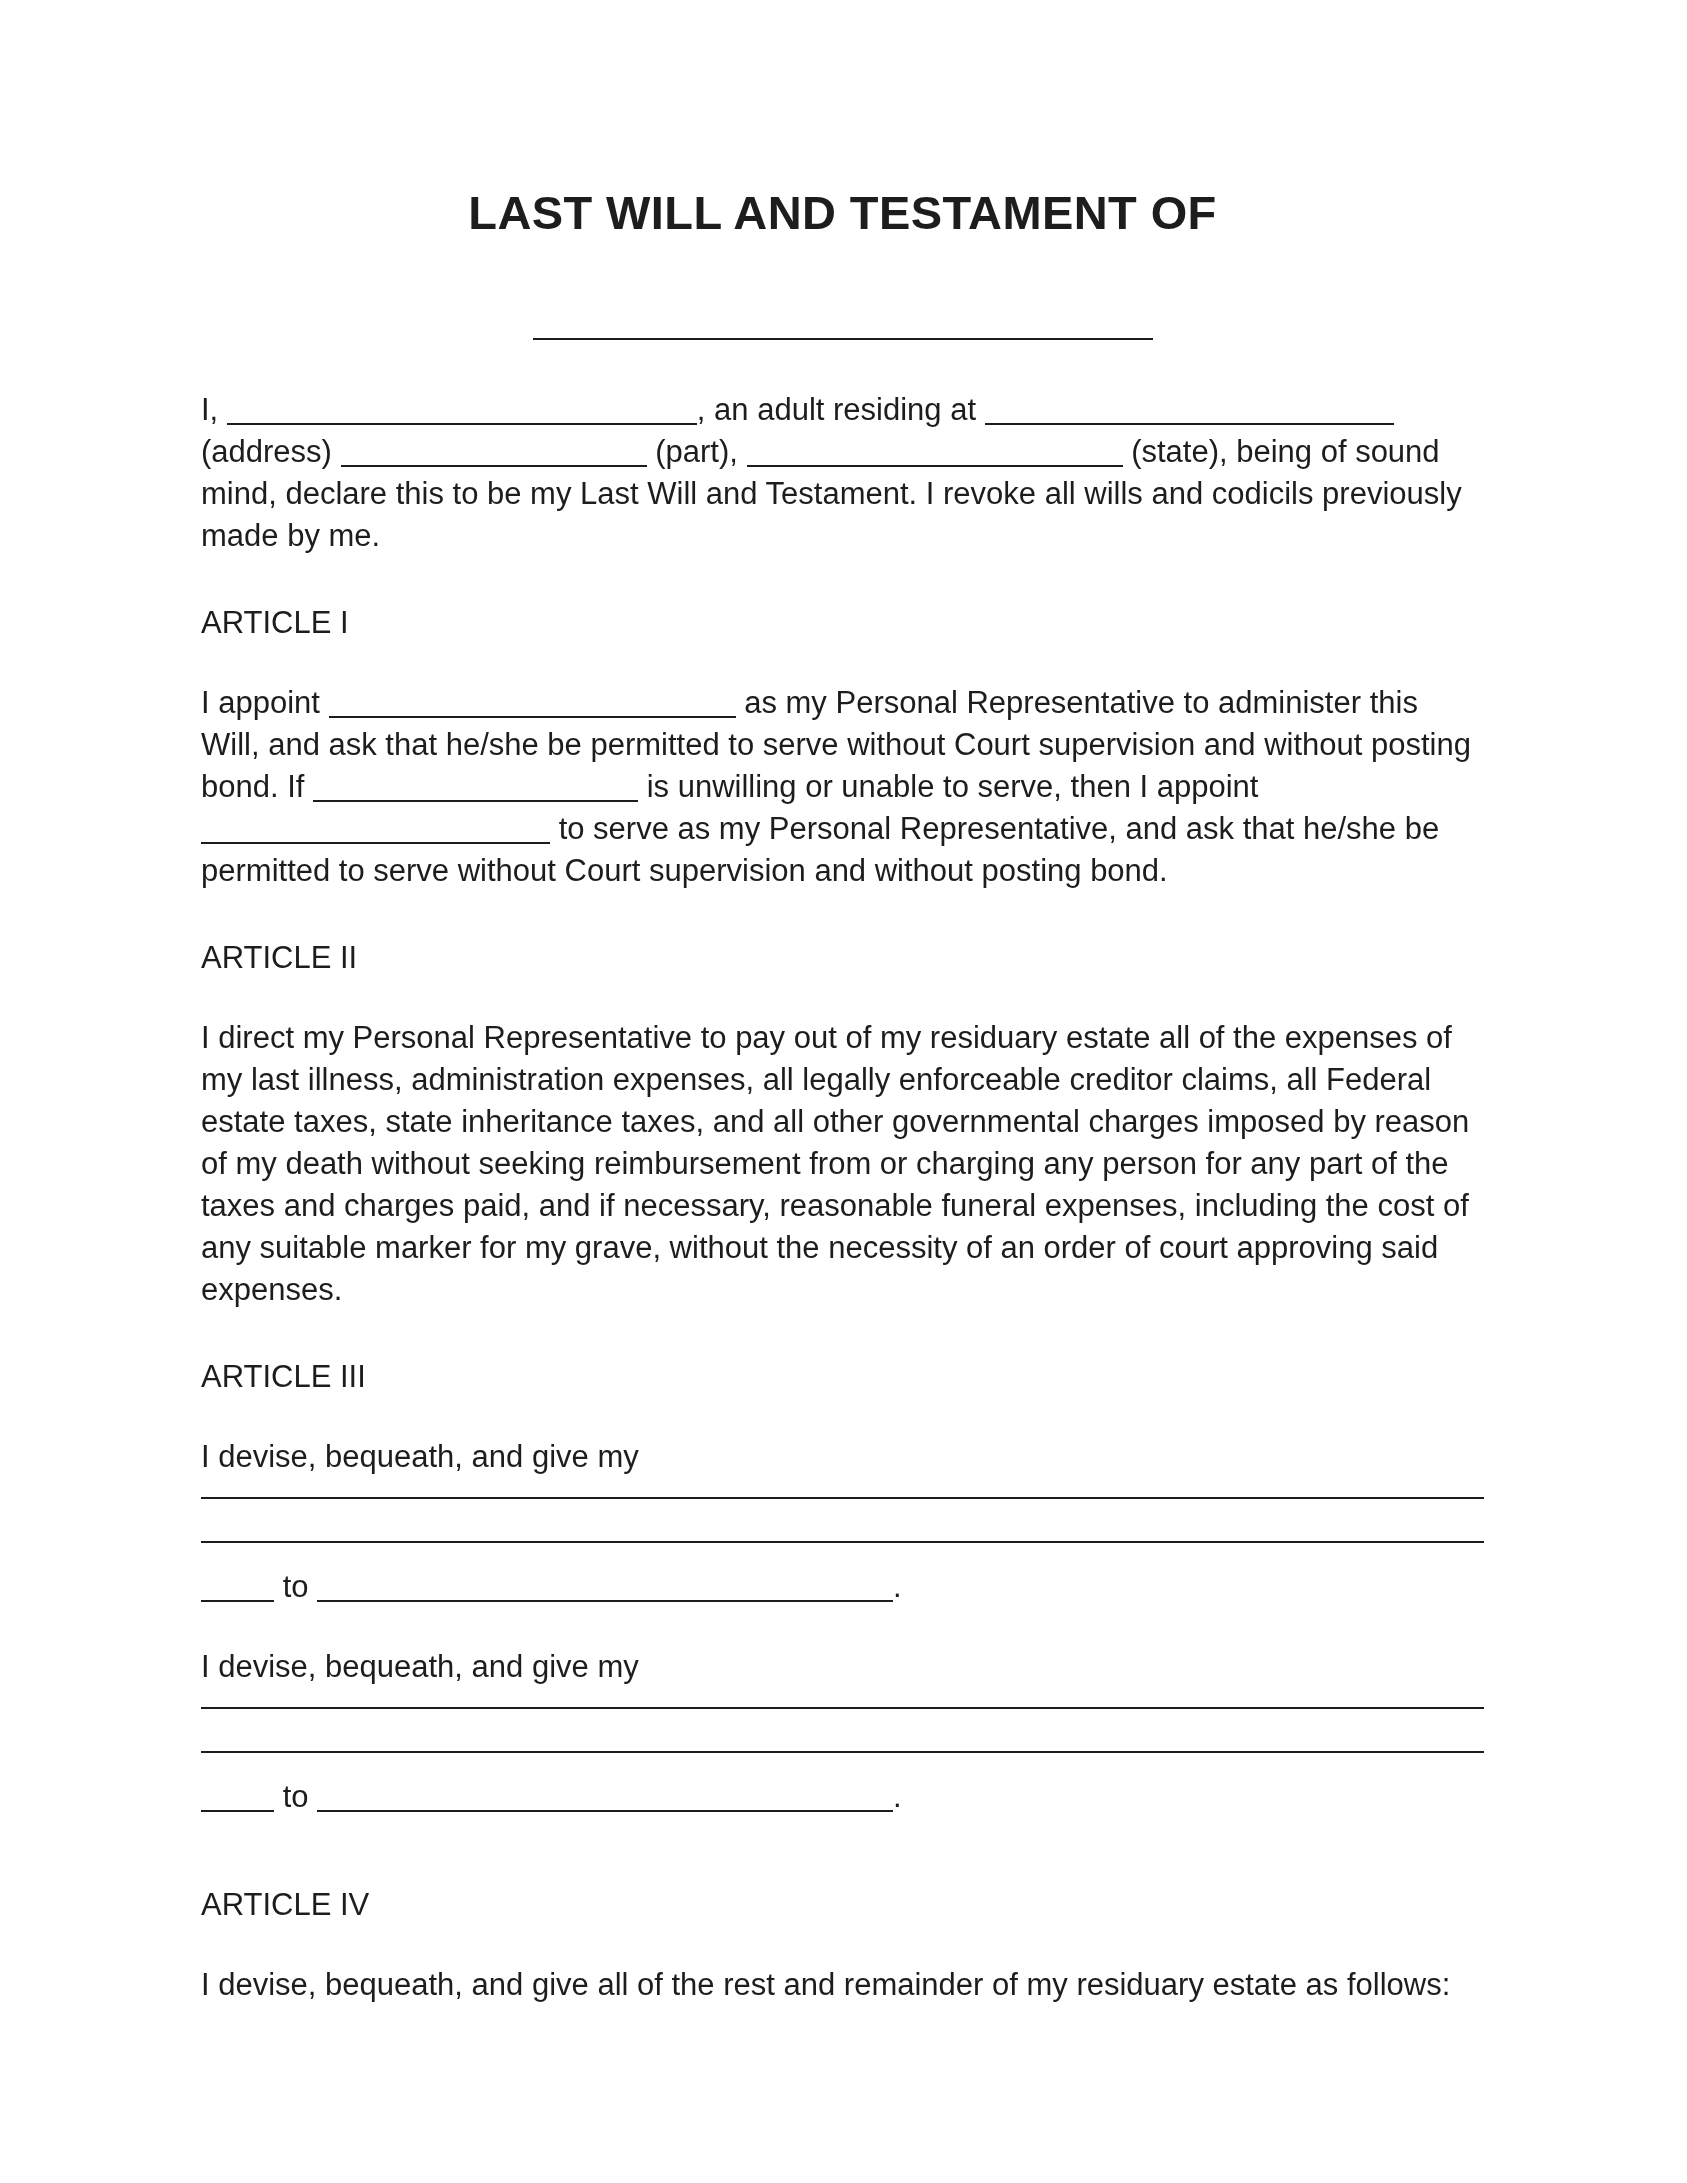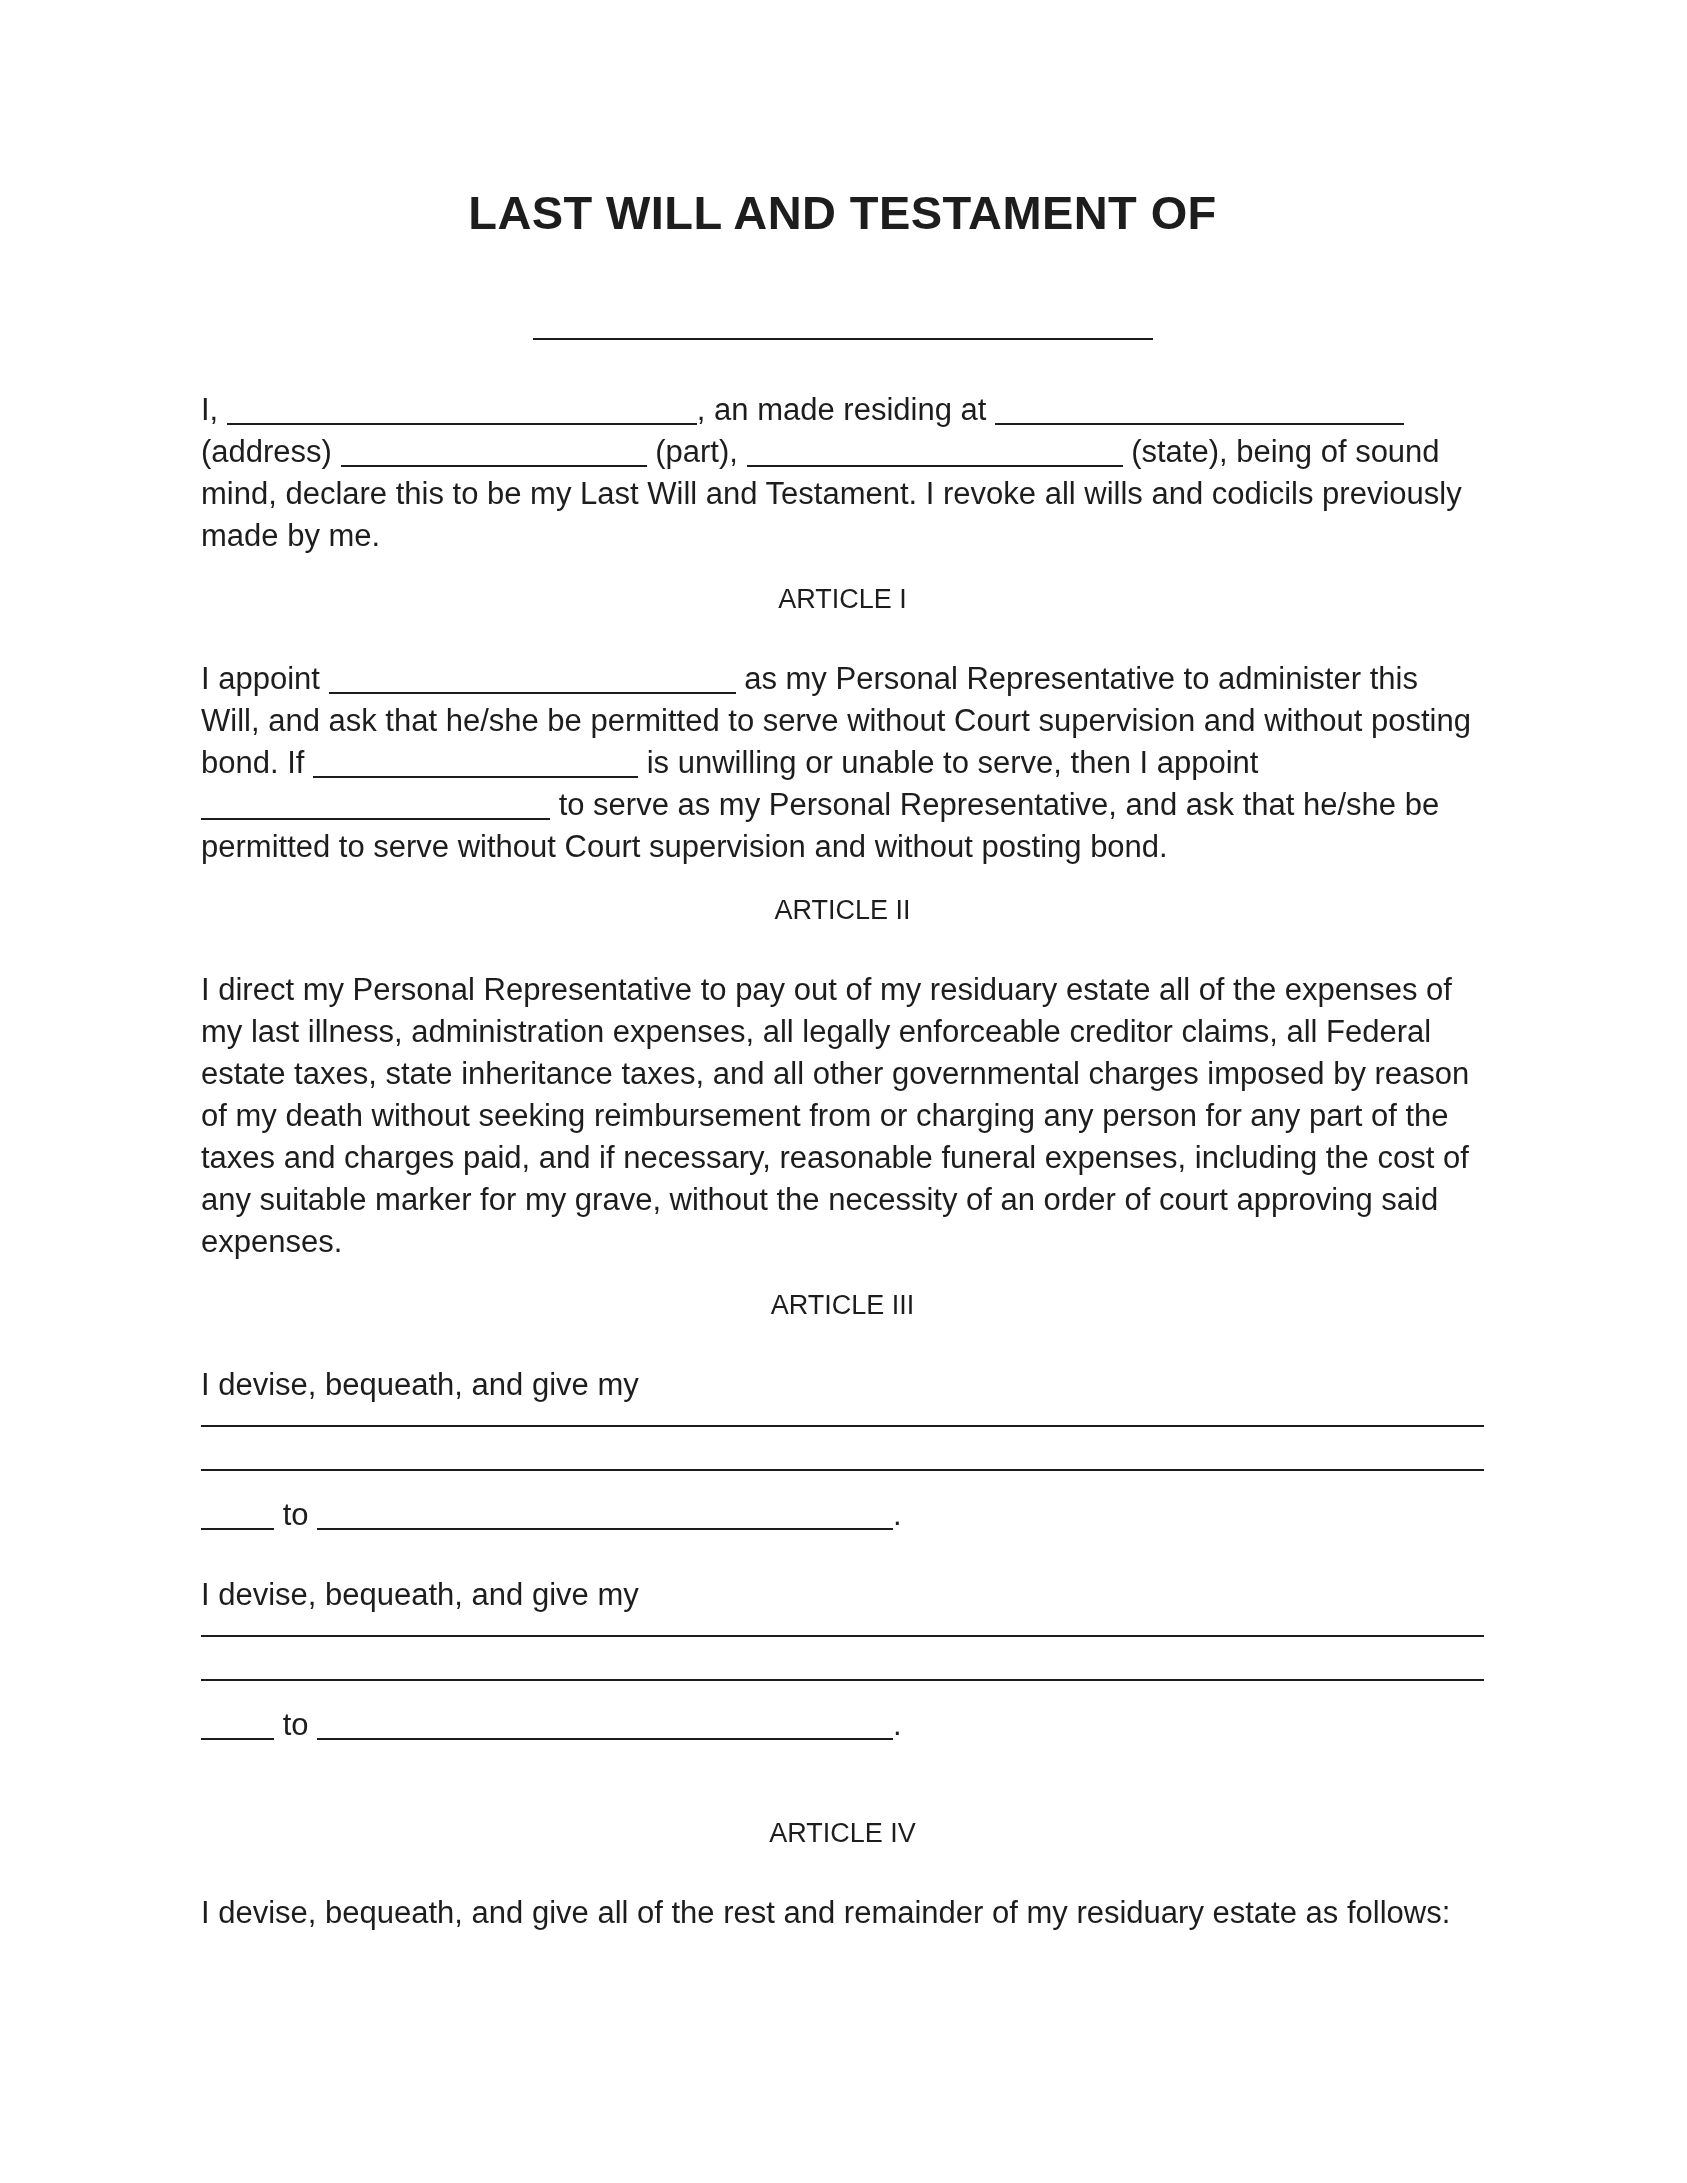--- a/index.html
+++ b/index.html
@@ -37,25 +37,25 @@
     margin: 5.2px 0 0 0;
   }
   .body-text {
     font-size: 31px;
     line-height: 42px;
     margin: 0;
     text-align: left;
   }
   .intro-para { margin-top: 49px; }
   .article-heading {
-    font-size: 27px;
+    font-size: 31px;
     font-weight: normal;
     line-height: 42px;
-    text-align: center;
-    margin: 21px 0 38px 0;
+    text-align: left;
+    margin: 45px 0 38px 0;
   }
   .blank {
     display: inline-block;
     border-bottom: 2.6px solid #1d1d1d;
     height: 26px;
     vertical-align: -5.2px;
   }
   .rule {
     border-bottom: 2.6px solid #1d1d1d;
     height: 0;
@@ -71,21 +71,21 @@
 <body>
 
 <div class="page">
 
   <h1 class="doc-title">LAST WILL AND TESTAMENT OF</h1>
 
   <div class="name-line"></div>
 
   <p class="body-text intro-para">
     <span>I,</span>
-    <span class="blank" style="width:470px"></span><span>, an made residing at</span>
+    <span class="blank" style="width:470px"></span><span>, an adult residing at</span>
     <span class="blank" style="width:409px"></span>
     <span>(address)</span>
     <span class="blank" style="width:306px"></span>
     <span>(part),</span>
     <span class="blank" style="width:376px"></span>
     <span>(state), being of sound mind, declare this to be my Last Will and Testament. I revoke all wills and codicils previously made by me.</span>
   </p>
 
   <h2 class="article-heading">ARTICLE I</h2>
 

